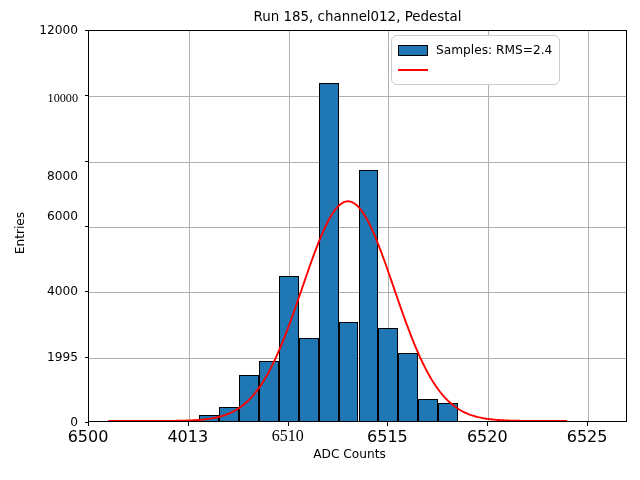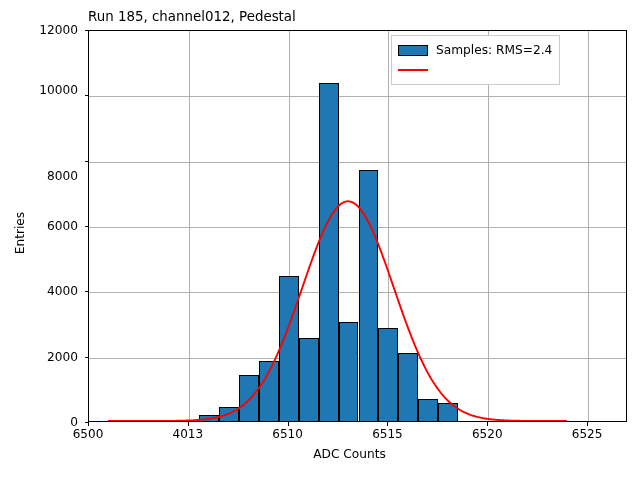--- a/index.html
+++ b/index.html
@@ -13,20 +13,21 @@
   #figure{
     position:relative;
     width:640px;height:480px;
     background:#ffffff;
   }
   
   #chart-title{
     position:absolute;
     left:88px; top:8px;
     width:539px;
+    text-align:center;
     font-size:13.4px;
     color:#000000;
     line-height:18px;
     white-space:nowrap;
   }
   
   #plot-area{
     position:absolute;
     left:88px; top:30px;
     width:539px; height:392px;
@@ -51,21 +52,21 @@
   }
   .tick-y{
     position:absolute;
     height:1px;width:3.5px;
     background:#000000;
     left:84.5px;
   }
   .ticklabel-x{
     position:absolute;
     top:427px;
-    font-size:12px;
+    font-size:16px;
     color:#000000;
     transform:translateX(-50%);
     white-space:nowrap;
   }
   .ticklabel-y{
     position:absolute;
     right:562px;       
     font-size:12.2px;
     color:#000000;
     transform:translateY(-50%);
@@ -105,21 +106,21 @@
     left:0;top:0;
     width:100%;height:100%;
     pointer-events:none;
   }
   
   #legend{
     position:absolute;
     left:391px; top:35px;
     background:#ffffff;
     border:0.9px solid #cccccc;
-    border-radius:0;
+    border-radius:6px;
     padding:5px 7px 5px 6px;
     box-sizing:border-box;
     font-size:12.2px;
     color:#000000;
     line-height:19px;
   }
   .legend-row{
     display:flex;
     align-items:center;
     white-space:nowrap;
@@ -189,41 +190,41 @@
       <polyline id="fit-path" fill="none" stroke="#ff0000" stroke-width="1.9" stroke-linejoin="round" stroke-linecap="round" points="19.96,392.00 21.11,392.00 22.26,392.00 23.41,392.00 24.55,392.00 25.70,392.00 26.85,392.00 28.00,392.00 29.15,392.00 30.29,392.00 31.44,392.00 32.59,392.00 33.74,392.00 34.89,392.00 36.03,392.00 37.18,392.00 38.33,392.00 39.48,392.00 40.62,392.00 41.77,392.00 42.92,392.00 44.07,392.00 45.22,392.00 46.36,392.00 47.51,391.99 48.66,391.99 49.81,391.99 50.96,391.99 52.10,391.99 53.25,391.99 54.40,391.99 55.55,391.99 56.69,391.99 57.84,391.99 58.99,391.98 60.14,391.98 61.29,391.98 62.43,391.98 63.58,391.98 64.73,391.97 65.88,391.97 67.03,391.97 68.17,391.96 69.32,391.96 70.47,391.96 71.62,391.95 72.77,391.95 73.91,391.94 75.06,391.93 76.21,391.93 77.36,391.92 78.50,391.91 79.65,391.90 80.80,391.89 81.95,391.88 83.10,391.87 84.24,391.85 85.39,391.84 86.54,391.82 87.69,391.80 88.84,391.79 89.98,391.76 91.13,391.74 92.28,391.72 93.43,391.69 94.57,391.66 95.72,391.63 96.87,391.59 98.02,391.56 99.17,391.52 100.31,391.47 101.46,391.42 102.61,391.37 103.76,391.32 104.91,391.26 106.05,391.19 107.20,391.12 108.35,391.05 109.50,390.96 110.64,390.88 111.79,390.78 112.94,390.68 114.09,390.57 115.24,390.45 116.38,390.33 117.53,390.19 118.68,390.05 119.83,389.89 120.98,389.73 122.12,389.55 123.27,389.36 124.42,389.16 125.57,388.94 126.71,388.71 127.86,388.46 129.01,388.20 130.16,387.92 131.31,387.62 132.45,387.31 133.60,386.97 134.75,386.62 135.90,386.24 137.05,385.84 138.19,385.42 139.34,384.97 140.49,384.49 141.64,383.99 142.79,383.46 143.93,382.90 145.08,382.31 146.23,381.69 147.38,381.04 148.52,380.35 149.67,379.63 150.82,378.87 151.97,378.07 153.12,377.23 154.26,376.35 155.41,375.43 156.56,374.47 157.71,373.46 158.86,372.40 160.00,371.30 161.15,370.15 162.30,368.95 163.45,367.70 164.59,366.40 165.74,365.05 166.89,363.64 168.04,362.18 169.19,360.66 170.33,359.09 171.48,357.45 172.63,355.76 173.78,354.01 174.93,352.20 176.07,350.33 177.22,348.40 178.37,346.41 179.52,344.35 180.66,342.24 181.81,340.06 182.96,337.82 184.11,335.52 185.26,333.16 186.40,330.74 187.55,328.26 188.70,325.72 189.85,323.13 191.00,320.47 192.14,317.76 193.29,315.00 194.44,312.18 195.59,309.31 196.73,306.39 197.88,303.42 199.03,300.41 200.18,297.35 201.33,294.25 202.47,291.12 203.62,287.95 204.77,284.74 205.92,281.51 207.07,278.25 208.21,274.96 209.36,271.66 210.51,268.34 211.66,265.01 212.81,261.67 213.95,258.32 215.10,254.98 216.25,251.64 217.40,248.30 218.54,244.98 219.69,241.68 220.84,238.40 221.99,235.14 223.14,231.92 224.28,228.73 225.43,225.58 226.58,222.48 227.73,219.43 228.88,216.43 230.02,213.49 231.17,210.61 232.32,207.81 233.47,205.07 234.61,202.42 235.76,199.84 236.91,197.35 238.06,194.96 239.21,192.66 240.35,190.45 241.50,188.35 242.65,186.36 243.80,184.48 244.95,182.71 246.09,181.05 247.24,179.52 248.39,178.11 249.54,176.82 250.68,175.66 251.83,174.63 252.98,173.73 254.13,172.97 255.28,172.34 256.42,171.84 257.57,171.48 258.72,171.26 259.87,171.17 261.02,171.23 262.16,171.42 263.31,171.75 264.46,172.21 265.61,172.81 266.76,173.55 267.90,174.42 269.05,175.42 270.20,176.55 271.35,177.81 272.49,179.19 273.64,180.70 274.79,182.32 275.94,184.07 277.09,185.92 278.23,187.89 279.38,189.97 280.53,192.15 281.68,194.43 282.83,196.80 283.97,199.27 285.12,201.83 286.27,204.46 287.42,207.18 288.56,209.97 289.71,212.83 290.86,215.76 292.01,218.74 293.16,221.78 294.30,224.88 295.45,228.02 296.60,231.20 297.75,234.41 298.90,237.66 300.04,240.94 301.19,244.24 302.34,247.55 303.49,250.88 304.63,254.22 305.78,257.57 306.93,260.91 308.08,264.25 309.23,267.59 310.37,270.91 311.52,274.22 312.67,277.51 313.82,280.77 314.97,284.01 316.11,287.22 317.26,290.40 318.41,293.55 319.56,296.65 320.70,299.72 321.85,302.74 323.00,305.72 324.15,308.65 325.30,311.53 326.44,314.36 327.59,317.14 328.74,319.86 329.89,322.53 331.04,325.14 332.18,327.69 333.33,330.19 334.48,332.62 335.63,334.99 336.78,337.31 337.92,339.56 339.07,341.75 340.22,343.88 341.37,345.95 342.51,347.95 343.66,349.90 344.81,351.78 345.96,353.61 347.11,355.37 348.25,357.07 349.40,358.72 350.55,360.31 351.70,361.84 352.85,363.32 353.99,364.74 355.14,366.10 356.29,367.42 357.44,368.68 358.58,369.89 359.73,371.05 360.88,372.16 362.03,373.22 363.18,374.24 364.32,375.22 365.47,376.15 366.62,377.03 367.77,377.88 368.92,378.69 370.06,379.46 371.21,380.19 372.36,380.89 373.51,381.55 374.65,382.18 375.80,382.77 376.95,383.34 378.10,383.87 379.25,384.38 380.39,384.86 381.54,385.32 382.69,385.75 383.84,386.15 384.99,386.53 386.13,386.89 387.28,387.23 388.43,387.55 389.58,387.85 390.73,388.14 391.87,388.40 393.02,388.65 394.17,388.89 395.32,389.11 396.46,389.31 397.61,389.51 398.76,389.69 399.91,389.86 401.06,390.01 402.20,390.16 403.35,390.30 404.50,390.43 405.65,390.55 406.80,390.66 407.94,390.76 409.09,390.86 410.24,390.95 411.39,391.03 412.53,391.11 413.68,391.18 414.83,391.24 415.98,391.30 417.13,391.36 418.27,391.41 419.42,391.46 420.57,391.51 421.72,391.55 422.87,391.59 424.01,391.62 425.16,391.65 426.31,391.68 427.46,391.71 428.60,391.74 429.75,391.76 430.90,391.78 432.05,391.80 433.20,391.82 434.34,391.83 435.49,391.85 436.64,391.86 437.79,391.88 438.94,391.89 440.08,391.90 441.23,391.91 442.38,391.92 443.53,391.92 444.67,391.93 445.82,391.94 446.97,391.94 448.12,391.95 449.27,391.95 450.41,391.96 451.56,391.96 452.71,391.97 453.86,391.97 455.01,391.97 456.15,391.98 457.30,391.98 458.45,391.98 459.60,391.98 460.75,391.98 461.89,391.99 463.04,391.99 464.19,391.99 465.34,391.99 466.48,391.99 467.63,391.99 468.78,391.99 469.93,391.99 471.08,391.99 472.22,391.99 473.37,392.00 474.52,392.00 475.67,392.00 476.82,392.00 477.96,392.00 479.11,392.00"></polyline>
     </svg>
   </div>
 
   <div id="ticks-x">
       <div class="tick-x" style="left: 88px;"></div>
       <div class="ticklabel-x" style="left: 88px;">6500</div>
       <div class="tick-x" style="left: 187.81px;"></div>
       <div class="ticklabel-x" style="left: 187.81px;">4013</div>
       <div class="tick-x" style="left: 287.63px;"></div>
-      <div class="ticklabel-x" style="left: 287.63px;">6510</div>
+      <div class="ticklabel-x" style="left: 287.63px; font-family: Liberation Serif, serif;">6510</div>
       <div class="tick-x" style="left: 387.44px;"></div>
       <div class="ticklabel-x" style="left: 387.44px;">6515</div>
       <div class="tick-x" style="left: 487.26px;"></div>
       <div class="ticklabel-x" style="left: 487.26px;">6520</div>
       <div class="tick-x" style="left: 587.07px;"></div>
       <div class="ticklabel-x" style="left: 587.07px;">6525</div>
     </div>
   <div id="ticks-y">
       <div class="tick-y" style="top: 422px;"></div>
       <div class="ticklabel-y" style="top: 422px;">0</div>
       <div class="tick-y" style="top: 356.67px;"></div>
-      <div class="ticklabel-y" style="top: 356.67px;">2000</div>
+      <div class="ticklabel-y" style="top: 356.67px;">1995</div>
       <div class="tick-y" style="top: 291.33px;"></div>
       <div class="ticklabel-y" style="top: 291.33px;">4000</div>
       <div class="tick-y" style="top: 226px;"></div>
-      <div class="ticklabel-y" style="top: 226px; margin-left: 8px;">6000</div>
+      <div class="ticklabel-y" style="top: 216px; margin-left: 8px;">6000</div>
       <div class="tick-y" style="top: 160.67px;"></div>
       <div class="ticklabel-y" style="top: 176px;">8000</div>
       <div class="tick-y" style="top: 95.33px;"></div>
-      <div class="ticklabel-y" style="top: 90px;">10000</div>
+      <div class="ticklabel-y" style="top: 98px; font-family: Liberation Serif, serif;">10000</div>
       <div class="tick-y" style="top: 30px;"></div>
       <div class="ticklabel-y" style="top: 30px;">12000</div>
     </div>
 
   <div id="xlabel">ADC Counts</div>
   <div id="ylabel">Entries</div>
 
   <div id="legend">
     <div class="legend-row">
       <span class="legend-swatch-patch"></span>

